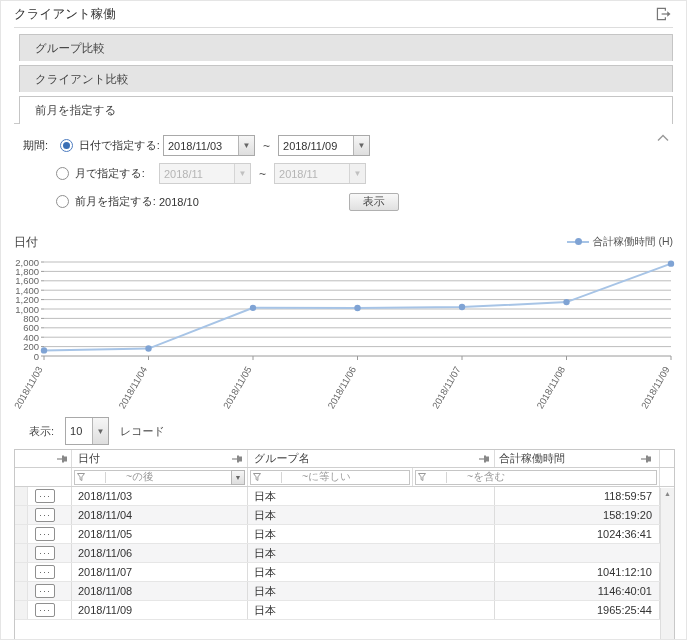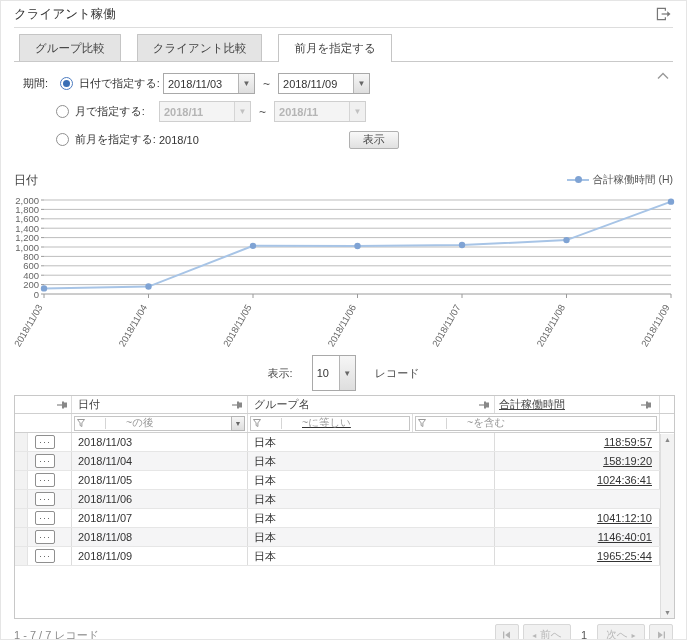--- a/index.html
+++ b/index.html
@@ -6,67 +6,67 @@
   html,body { background:#fff; }
   body { font-family:"Liberation Sans","DejaVu Sans",sans-serif; color:#333; }
   .page { width:687px; height:640px; padding:0 13px; overflow:hidden; background:#fff; border:1px solid #e5e5e5; }
 
   
   .titlebar { height:27px; display:flex; align-items:center; justify-content:space-between; border-bottom:1px solid #ddd;gap:8px; }
   .page-title { font-size:12.5px; color:#333; }
   .logout-btn { width:20px; height:18px; display:flex; align-items:center; justify-content:center; cursor:pointer; }
 
   
-  .tabbar { display:flex; gap:16px; padding:6px 0 0 5px; border-bottom:1px solid #c9c9c9; }
+  .tabbar { display:flex; gap:4px; padding:6px 0 0 5px; border-bottom:1px solid #c9c9c9;flex-direction:column; }
   .tab { font-size:11.5px; color:#444; background:#e4e4e4; border:1px solid #c5c5c5; border-bottom:none; padding:6px 15px 5px; margin-bottom:0; cursor:pointer; border-radius:1px 1px 0 0; }
   .tab.active { background:#fff; position:relative; margin-bottom:-1px; padding-bottom:6px; }
 
   
   .period-panel { position:relative; padding:11px 0 6px; }
   .p-row { display:flex; align-items:center; margin-bottom:7px; height:21px; }
   .p-caption { width:37px; font-size:11px; color:#333; margin-left:9px; }
   .p-caption-sp { width:37px; margin-left:5px; }
   .radio { width:13px; height:13px; border:1px solid #909090; border-radius:50%; background:#fff; display:inline-block; margin-right:6px; position:relative; cursor:pointer; flex:none; }
   .radio.checked { border-color:#4d7cc0; }
   .radio.checked::after { content:""; position:absolute; left:2px; top:2px; width:7px; height:7px; border-radius:50%; background:#3a6fb5; }
   .p-label { width:84px; font-size:11px; color:#333; }
   .select { height:21px; width:92px; border:1px solid #a9a9a9; background:#fff; display:inline-flex; align-items:center; cursor:pointer; }
   .select .sel-text { flex:1; font-size:11px; padding:0 4px; color:#333; white-space:nowrap; }
   .select .sel-btn { width:16px; height:100%; border-left:1px solid #b5b5b5; background:linear-gradient(#f6f6f6,#dedede); color:#666; font-size:8px; display:flex; align-items:center; justify-content:center; }
   .select.disabled { background:#f4f4f4; border-color:#cfcfcf; }
-  .select.disabled .sel-text { color:#b5b5b5;font-weight:bold; }
+  .select.disabled .sel-text { color:#b5b5b5; }
   .select.disabled .sel-btn { background:#f0f0f0; color:#c0c0c0; border-left-color:#d5d5d5; }
   .tilde { margin:0 8px; font-size:12px; color:#555; }
   .p-static { font-size:11px; color:#333; }
   .show-btn { margin-left:150px; height:18px; padding:0 13px; font-size:11px; color:#444; background:linear-gradient(#f8f8f8,#e0e0e0); border:1px solid #b0b0b0; border-radius:2px; cursor:pointer; font-family:Liberation Mono, monospace; }
   .collapse { position:absolute; right:2px; top:8px; width:16px; height:12px; cursor:pointer; display:flex; align-items:center; justify-content:center; }
 
   
   .chart-head { display:flex; align-items:center; justify-content:space-between; height:26px; margin-top:4px; }
   .chart-title { font-size:12px; color:#444; }
   .legend { display:flex; align-items:center; gap:4px; }
   .legend-line { width:22px; height:2px; background:#a7c4e6; position:relative; display:inline-block; }
   .legend-dot { position:absolute; left:8px; top:-3px; width:7px; height:7px; border-radius:50%; background:#7fa3d4; }
   .legend-label { font-size:10.5px; color:#555; }
   #chart { display:block; }
   .ytick { font-size:9.5px; fill:#666; font-family:"Liberation Sans","DejaVu Sans",sans-serif; }
   .xtick { font-size:9.5px; fill:#666; font-family:"Liberation Sans","DejaVu Sans",sans-serif; }
 
   
-  .toolbar-right { display:flex; align-items:center; justify-content:center; gap:19px; font-size:11px; color:#444; margin:0 0 4px; }
-  .select.small { width:44px; height:36px; }
+  .toolbar-right { display:flex; align-items:center; justify-content:flex-start; gap:11px; font-size:11px; color:#444; margin:0 15px 4px; }
+  .select.small { width:44px; height:28px; }
 
   
   .grid { position:relative; width:661px; height:224px; border:1px solid #c8c8c8; background:#fff; font-size:11px; }
   .g-row { display:flex; padding-right:14px; }
   .g-cell { border-right:1px solid #dcdcdc; display:flex; align-items:center; overflow:hidden; white-space:nowrap; }
   .c-ctrl { width:57px; flex:none; }
   .c-date { width:176px; flex:none; padding:0 4px 0 6px; }
   .c-group { width:247px; flex:none; padding:0 4px 0 6px; }
-  .c-total { flex:1; justify-content:flex-end; padding:0 7px 0 4px;text-decoration:underline; }
+  .c-total { flex:1; justify-content:flex-end; padding:0 7px 0 4px; }
   .g-head { height:18px; border-bottom:1px solid #cfcfcf; }
   .g-head .g-cell { color:#444; justify-content:space-between; }
   .g-head .c-ctrl { justify-content:flex-end; padding-right:3px; }
   .g-head .c-total { justify-content:space-between; }
   .pin { width:11px; height:10px; flex:none; display:inline-flex; }
   .g-filter { height:19px; border-bottom:1px solid #cfcfcf; }
   .g-filter .g-cell { padding:1px 2px; }
   .filterbox { flex:1; height:15px; border:1px solid #c5c5c5; background:#fff; display:flex; align-items:center; gap:20px; padding:0 2px; }
   .funnel { flex:none; display:inline-flex; }
   .fsep { width:1px; height:11px; background:#d5d5d5; }

